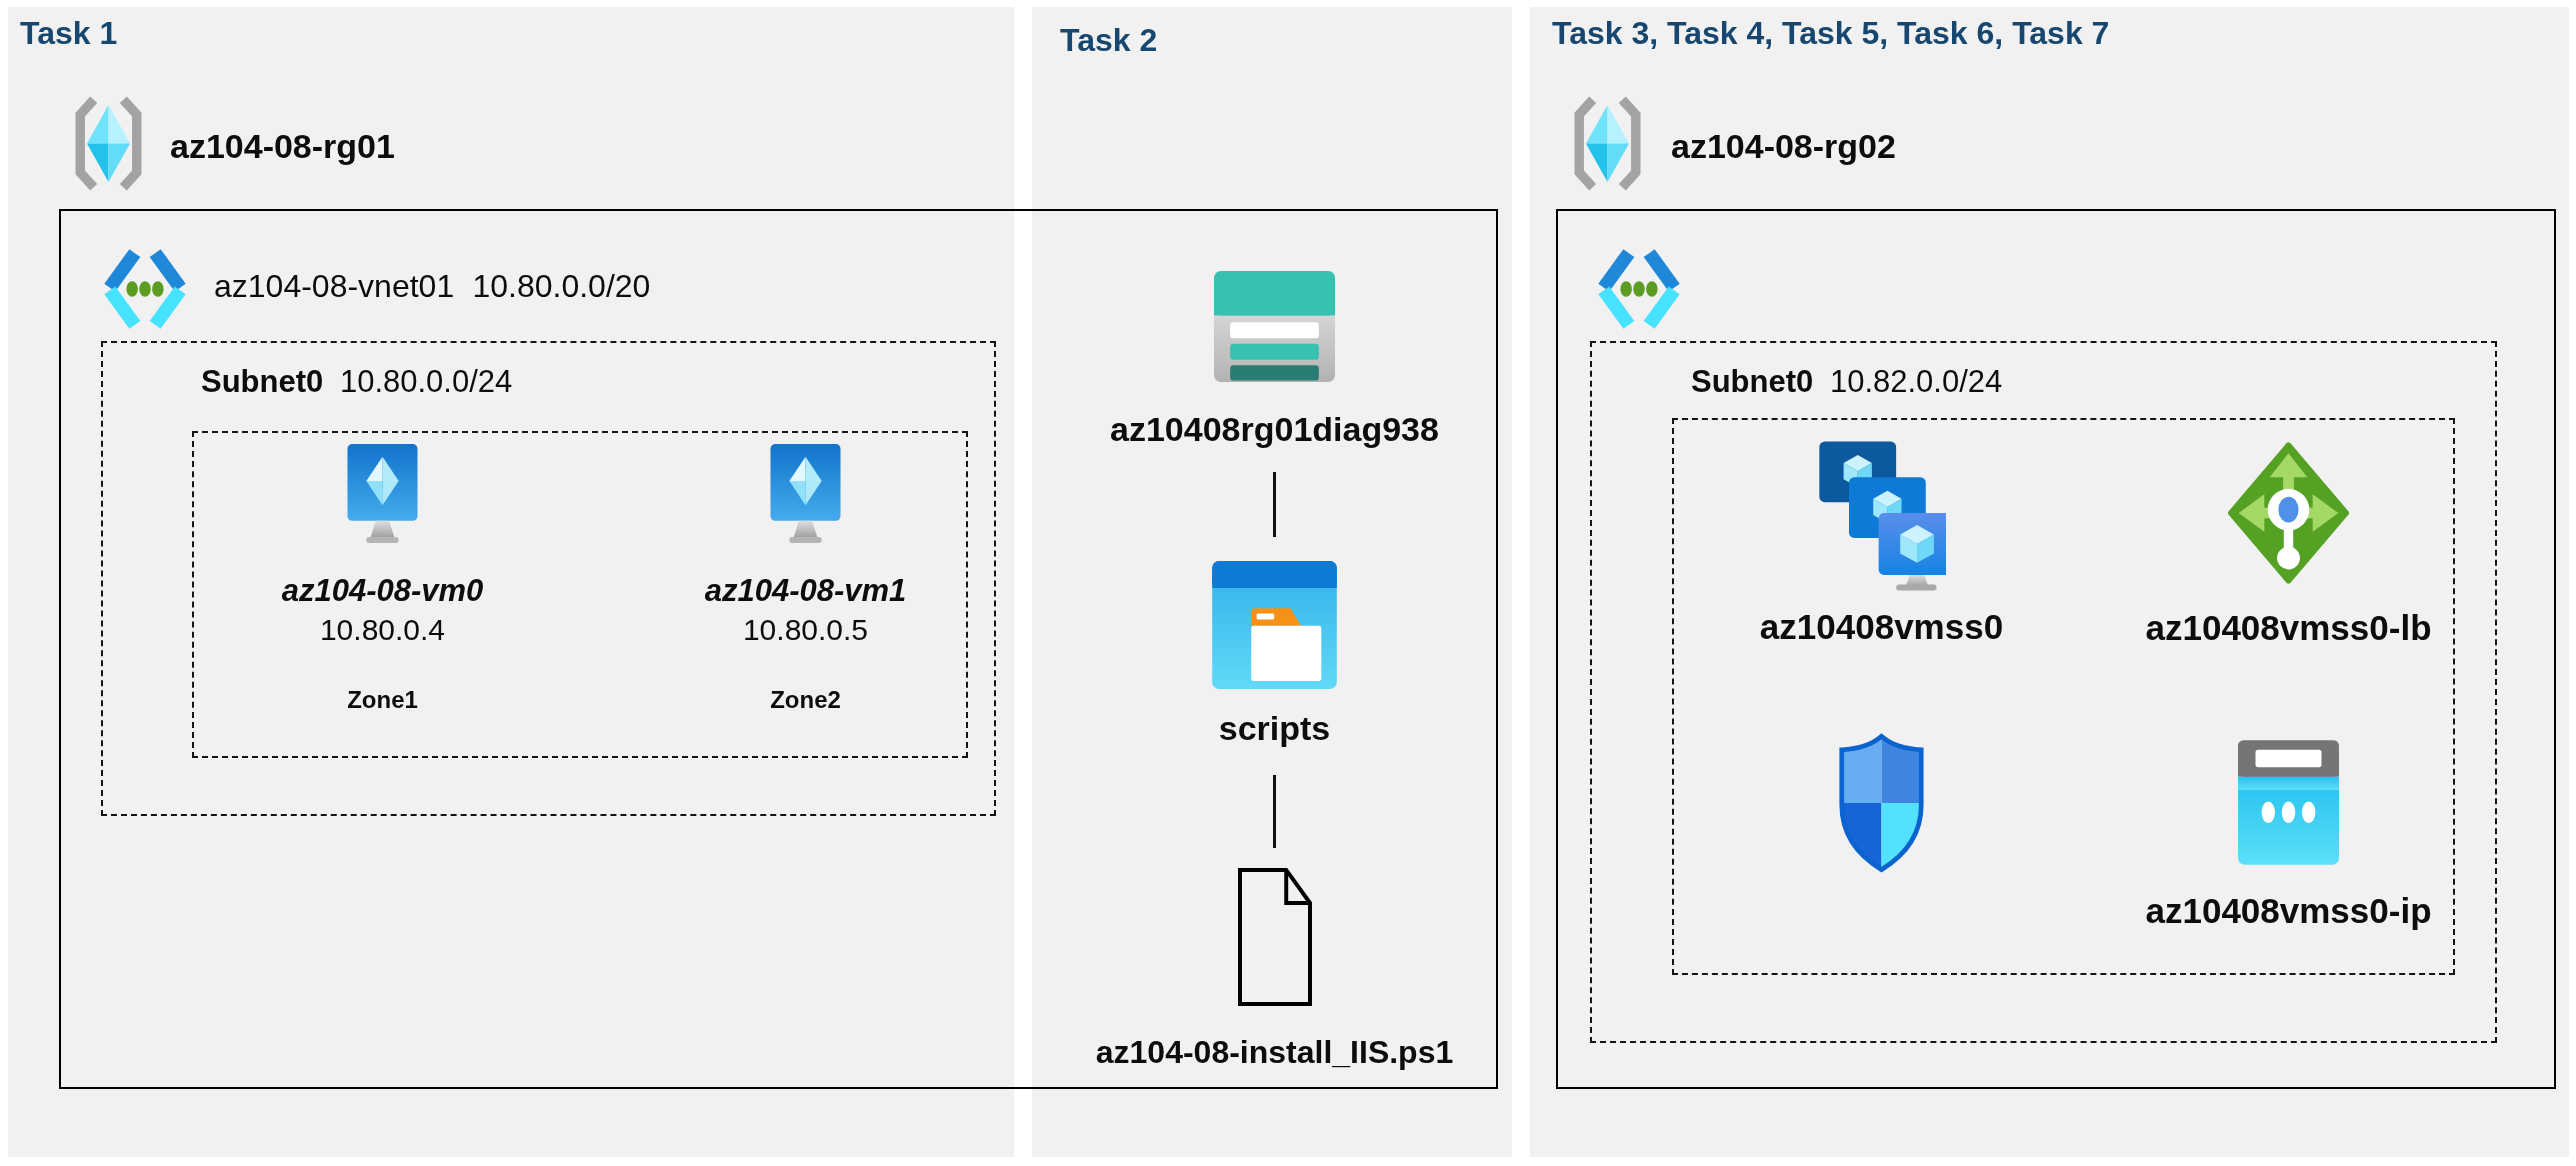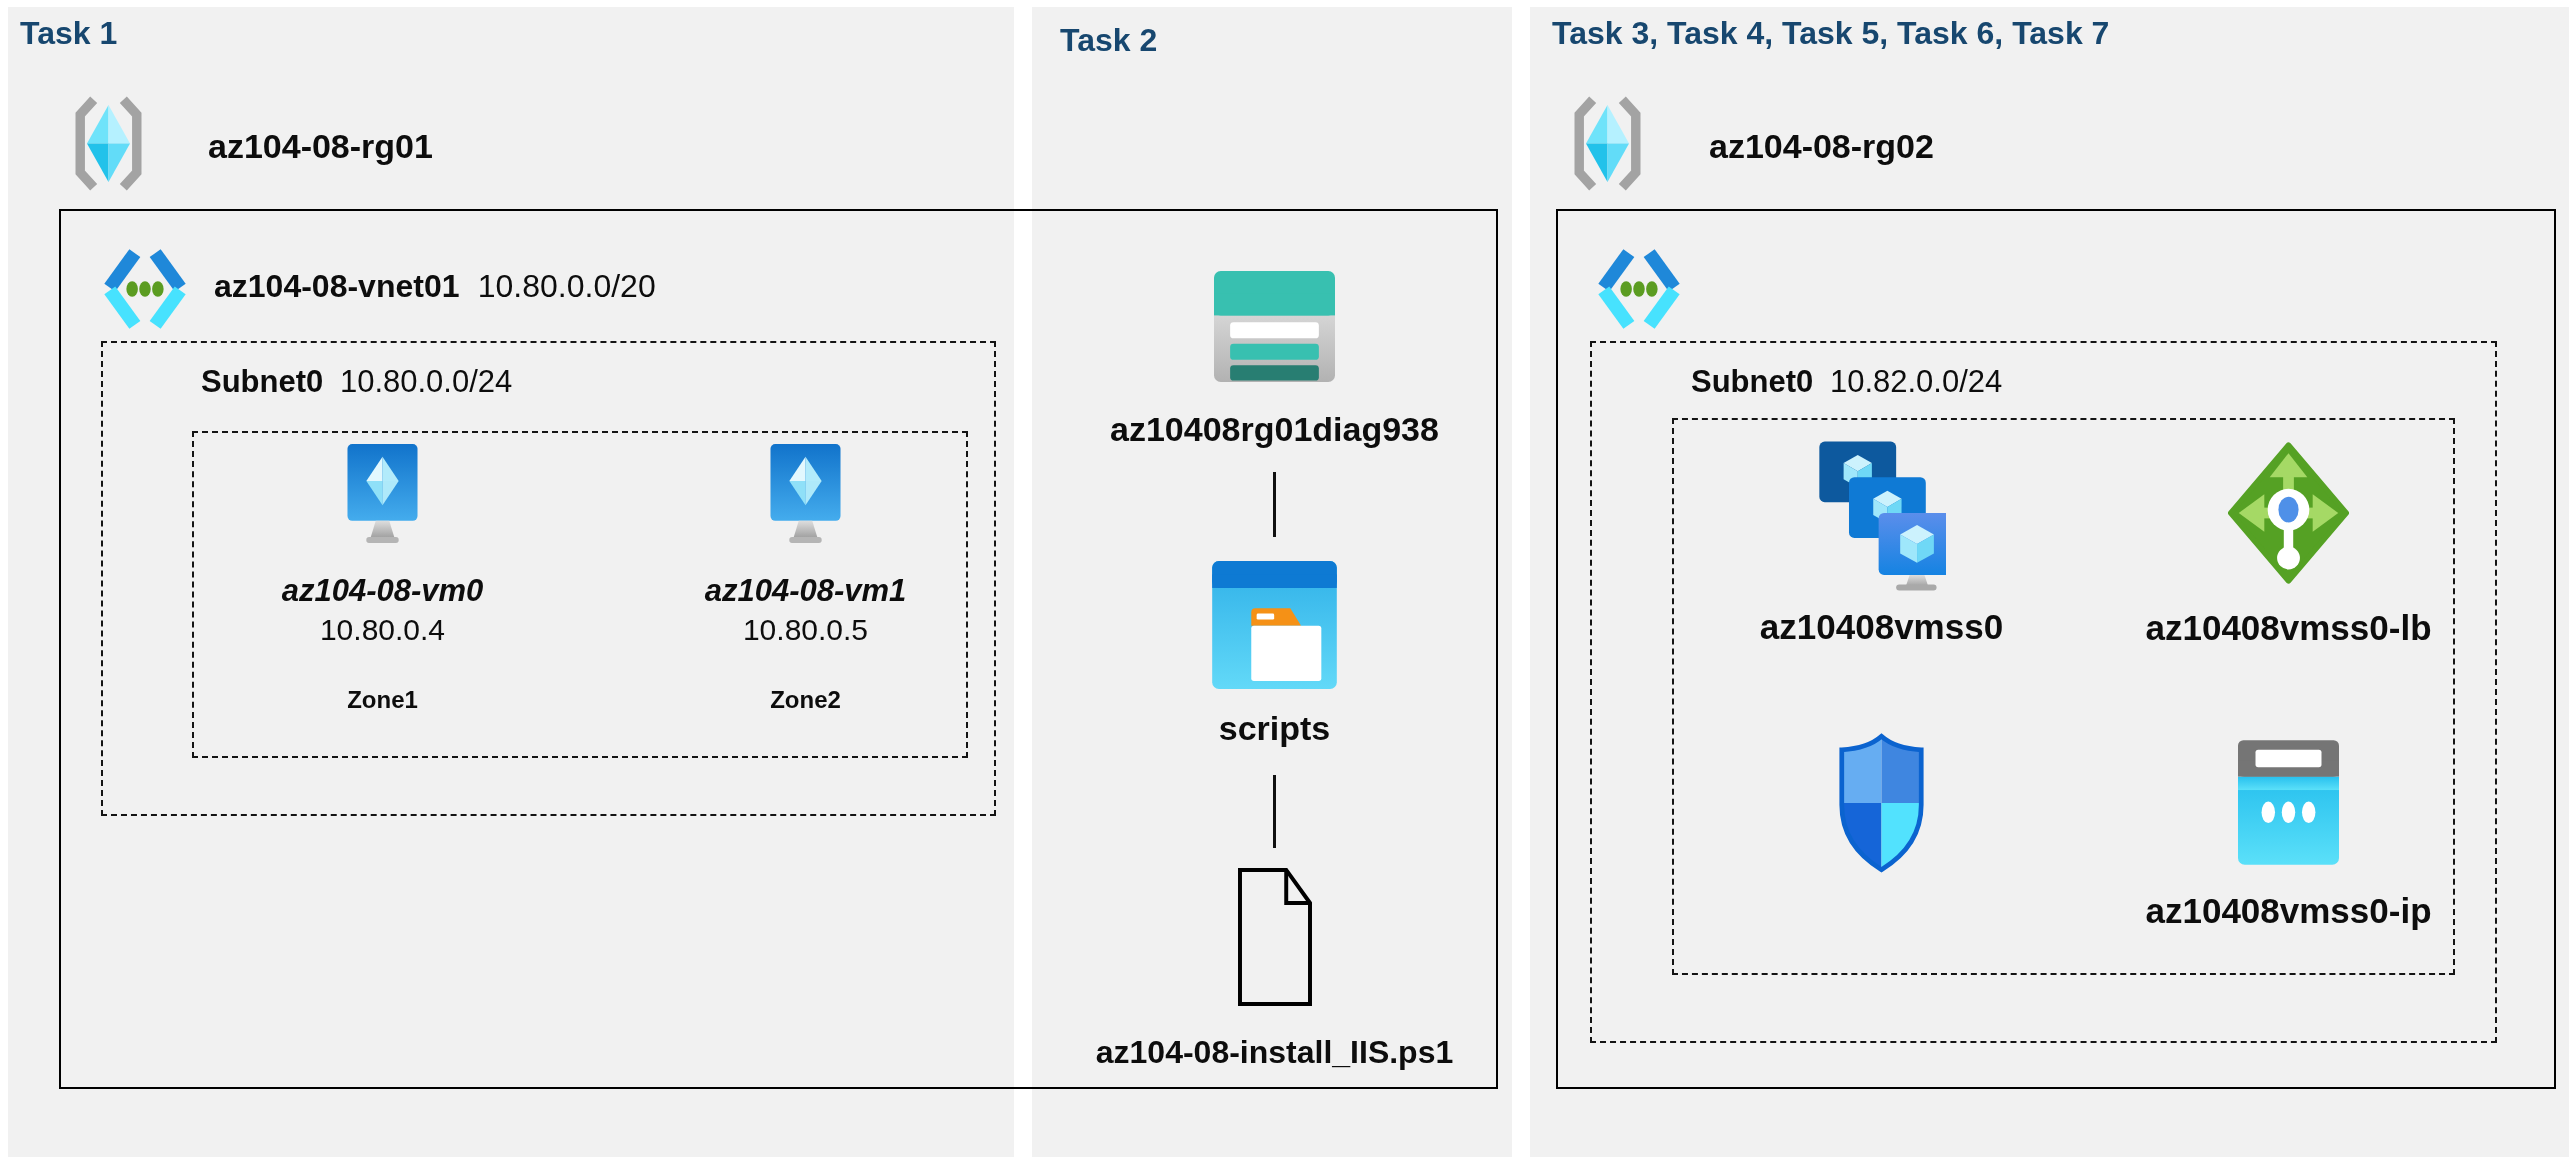--- a/index.html
+++ b/index.html
@@ -2,23 +2,23 @@
 <html style="font-size:10.8px"><head>
 <meta charset="utf-8">
 <style>
   html,body{margin:0;padding:0;background:#ffffff;overflow:hidden;}
   #stage{position:relative;width:2560px;height:1166px;background:#ffffff;
          font-family:"Liberation Sans","DejaVu Sans",sans-serif;color:#0d0d0d;}
   .panel{position:absolute;top:6.7px;height:1150px;background:#f1f1f1;}
   .task-header{position:absolute;font-size:32px;font-weight:bold;color:#17476f;white-space:nowrap;}
   .solid-box{position:absolute;border:2.7px solid #000;box-sizing:border-box;background:transparent;}
   .dashed-box{position:absolute;border:2.7px dashed #141414;box-sizing:border-box;}
-  .rg-label{position:absolute;font-size:34px;font-weight:bold;white-space:nowrap;margin-left:38px;}
+  .rg-label{position:absolute;font-size:34px;font-weight:bold;white-space:nowrap;}
   .vnet-label{position:absolute;font-size:32px;white-space:nowrap;}
-  .vnet-label .name{font-weight:bold;margin-top:25px;}
+  .vnet-label .name{font-weight:normal;margin-top:25px;}
   .vnet-label .cidr{font-weight:normal;margin-left:9.4px;}
   .subnet-label{position:absolute;font-size:31px;white-space:nowrap;}
   .subnet-label .name{font-weight:bold;}
   .subnet-label .cidr{font-weight:normal;margin-left:8px;}
   .stack{position:absolute;display:flex;flex-direction:column;align-items:center;}
   .res-name{font-size:31px;font-weight:bold;margin-top:28px;white-space:nowrap;font-style:italic;}
   .res-ip{font-size:30px;font-weight:normal;margin-top:4px;white-space:nowrap;}
   .res-zone{font-size:24px;font-weight:bold;margin-top:39px;white-space:nowrap;}
   .col-label{font-size:34px;font-weight:bold;white-space:nowrap;}
   .grid-label{font-size:35px;font-weight:bold;white-space:nowrap;}

